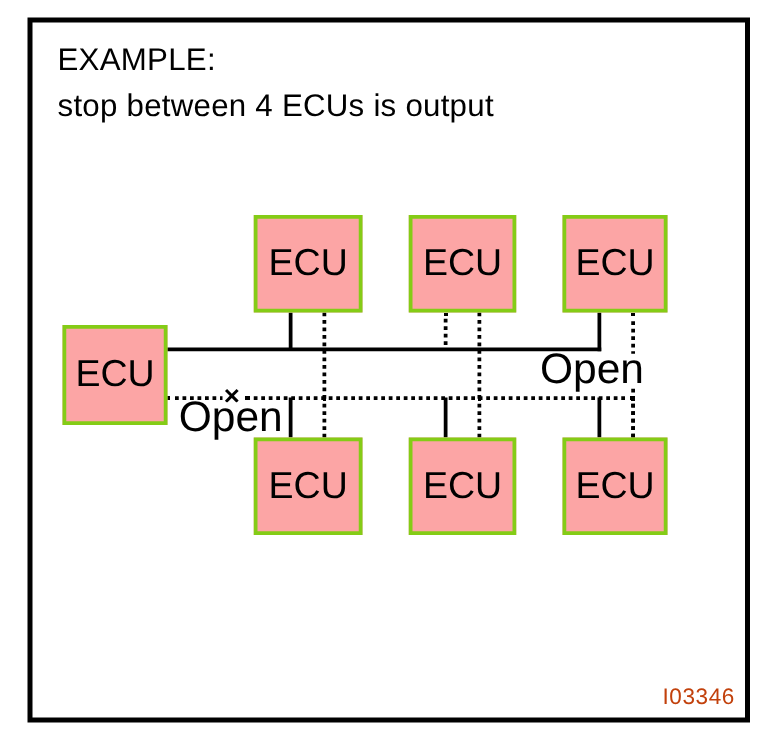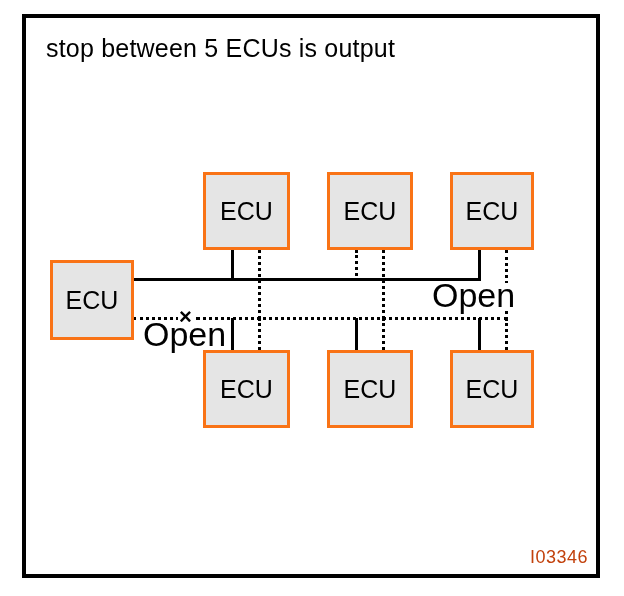--- a/index.html
+++ b/index.html
@@ -33,27 +33,27 @@
     font-size:25px;
     line-height:37px;
     white-space:pre;
     letter-spacing:0.2px;
   }
 
   
   .ecu{
     position:absolute;
     box-sizing:border-box;
-    border:3px solid #f97316;
-    background:#e5e5e5;
+    border:3px solid #84cc16;
+    background:#fca5a5;
     display:flex;
     align-items:center;
     justify-content:center;
     color:#000000;
-    font-size:25px;
+    font-size:30px;
     z-index:6;
   }
 
   
   .wire-solid{
     position:absolute;
     background:#000000;
     z-index:3;
   }
   .wire-dot-h{
@@ -99,21 +99,22 @@
   }
 </style>
 </head>
 <body>
 
 <div class="page">
 
   <div class="frame"></div>
 
   <div class="caption">
-    <div class="cap-line">stop between 5 ECUs is output</div>
+    <div class="cap-line">EXAMPLE:</div>
+    <div class="cap-line">stop between 4 ECUs is output</div>
   </div>
 
   <div class="wire-solid" style="left:133px;top:278px;width:348px;height:3px;"></div>
 
   <div class="wire-dot-h" style="left:133px;top:317px;width:52px;"></div>
 
   <div class="wire-dot-h" style="left:196px;top:317px;width:312px;"></div>
 
   <div class="wire-solid" style="left:231px;top:250px;width:3px;height:30px;"></div>
   <div class="wire-dot-v" style="left:258px;top:250px;height:69px;"></div>

